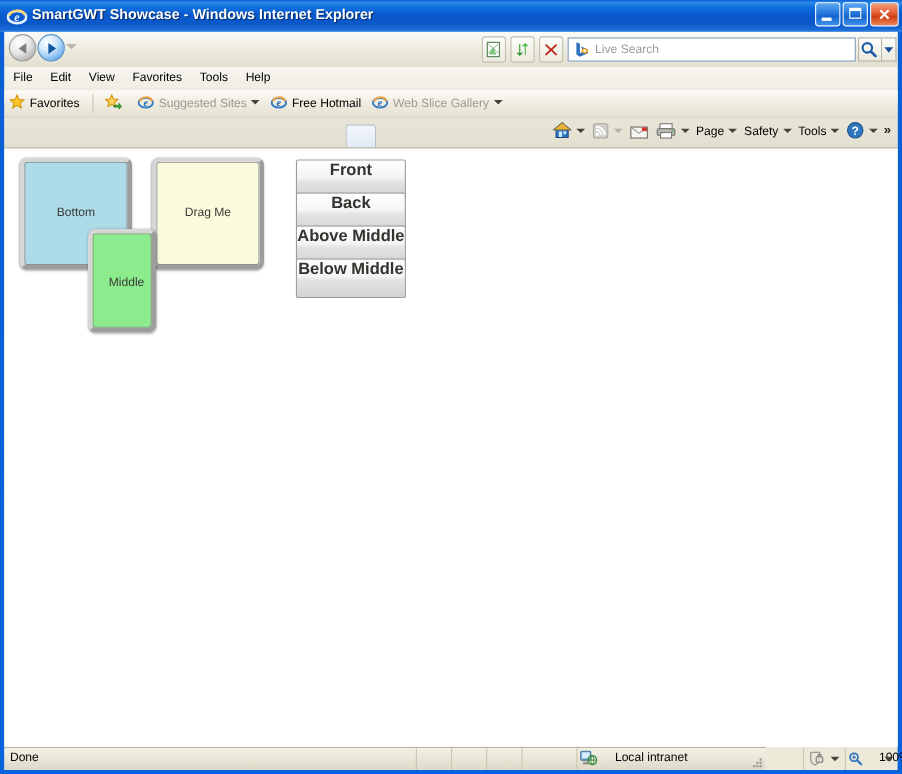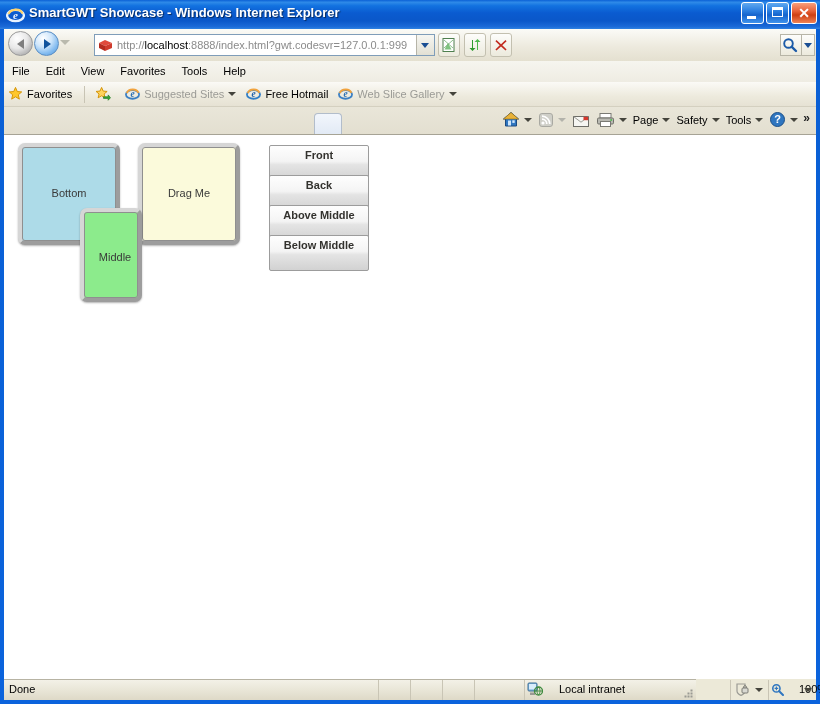--- a/index.html
+++ b/index.html
@@ -340,21 +340,21 @@
 
   
   .abtn {
     position: absolute;
     width: 100px; height: 36px;
     box-sizing: border-box;
     background: linear-gradient(to bottom, #fefefe 0%, #f4f4f4 45%, #e4e4e4 55%, #d2d2d2 100%);
     border: 1px solid #9c9c9c;
     border-radius: 2px;
     color: #33322e;
-    font-size: 11px;
+    font-size: 15px;
     font-weight: bold;
     text-align: center;
     line-height: 18px;
     cursor: pointer;
   }
 
   
   .statusbar {
     position: absolute; left: 0; top: 650px;
     width: 692px; height: 21px;
@@ -410,53 +410,50 @@
       <div class="navbtns">
         <div class="navcirc back">
             <span class="arrow-l"></span>
           </div>
         <div class="navcirc fwd">
             <span class="arrow-r"></span>
           </div>
       </div>
       <span class="navdrop"></span>
 
-      <div class="addrwrap">
-        <span class="addr-favicon">
-          <svg width="15" height="15" viewBox="0 0 15 15">
-            <polygon points="1,5 7,2 14,5 7,8" fill="#e04a3c"></polygon>
-            <polygon points="1,5 7,8 7,13 1,10" fill="#b52a1e"></polygon>
-            <polygon points="14,5 7,8 7,13 14,10" fill="#cf3b2d"></polygon>
-          </svg>
-        </span>
-        <span class="addr-text"><span>http://</span><b>localhost</b><span>:8888/index.html?gwt.codesvr=127.0.0.1:999</span></span>
-        <div class="addr-drop">
-            <span class="car"></span>
-          </div>
-      </div>
 
       <div class="tbtn boxed" style="left:434px;">
         <svg width="16" height="16" viewBox="0 0 16 16" style="margin-top:3px">
           <rect x="2" y="1.5" width="11" height="13" fill="#ffffff" stroke="#4f7f4f"></rect>
           <path d="M3.5 12.5 L7 6 L10.5 12.5 Z" fill="#7fc47f"></path>
           <path d="M3 3 L12 11 M12 3 L3 11" stroke="#6fae6f" stroke-width="0.8"></path>
         </svg>
       </div>
       <div class="tbtn boxed" style="left:460px;">
         <svg width="16" height="16" viewBox="0 0 16 16" style="margin-top:3px">
           <path d="M5 3 L5 11 L2.5 11 L5.5 14 L8.5 11 L6 11 L6 3 Z" fill="#2f9a2f"></path>
           <path d="M11 13 L11 5 L13.5 5 L10.5 2 L7.5 5 L10 5 L10 13 Z" fill="#4db84d"></path>
         </svg>
       </div>
       <div class="tbtn boxed" style="left:486px;">
         <svg width="16" height="16" viewBox="0 0 16 16" style="margin-top:3px">
           <path d="M3.5 3 L8 7.2 L12.5 3 L13.6 4.2 L9.3 8.3 L13.6 12.4 L12.5 13.6 L8 9.4 L3.5 13.6 L2.4 12.4 L6.7 8.3 L2.4 4.2 Z" fill="#c22b1f"></path>
         </svg>
       </div>
 
+      <div class="searchwrap">
+        <span style="position:absolute;left:4px;top:2px">
+          <svg width="17" height="16" viewBox="0 0 17 16">
+            <path d="M3 1.5 L6.2 2.8 L6.2 11.3 L10.8 9 L8.2 7.8 L7.2 5.2 L13.5 7.8 L13.5 11.5 L6.2 14.5 L3 12.6 Z" fill="#2f6fbf"></path>
+            <ellipse cx="10.6" cy="9.2" rx="3" ry="2.4" fill="#f5a11c"></ellipse>
+            <ellipse cx="10.6" cy="9.2" rx="1.4" ry="1.1" fill="#ffffff"></ellipse>
+          </svg>
+        </span>
+        <span class="search-text">Live Search</span>
+      </div>
       <div class="searchgo">
         <svg width="18" height="18" viewBox="0 0 18 18" style="margin-top:1px">
           <circle cx="7.5" cy="7.5" r="4.3" fill="none" stroke="#1c5ba8" stroke-width="1.9"></circle>
           <path d="M10.8 10.8 L15 15" stroke="#1c5ba8" stroke-width="2.4" stroke-linecap="round"></path>
         </svg>
       </div>
       <div class="searchdrop">
           <span class="car"></span>
         </div>
     </div>

